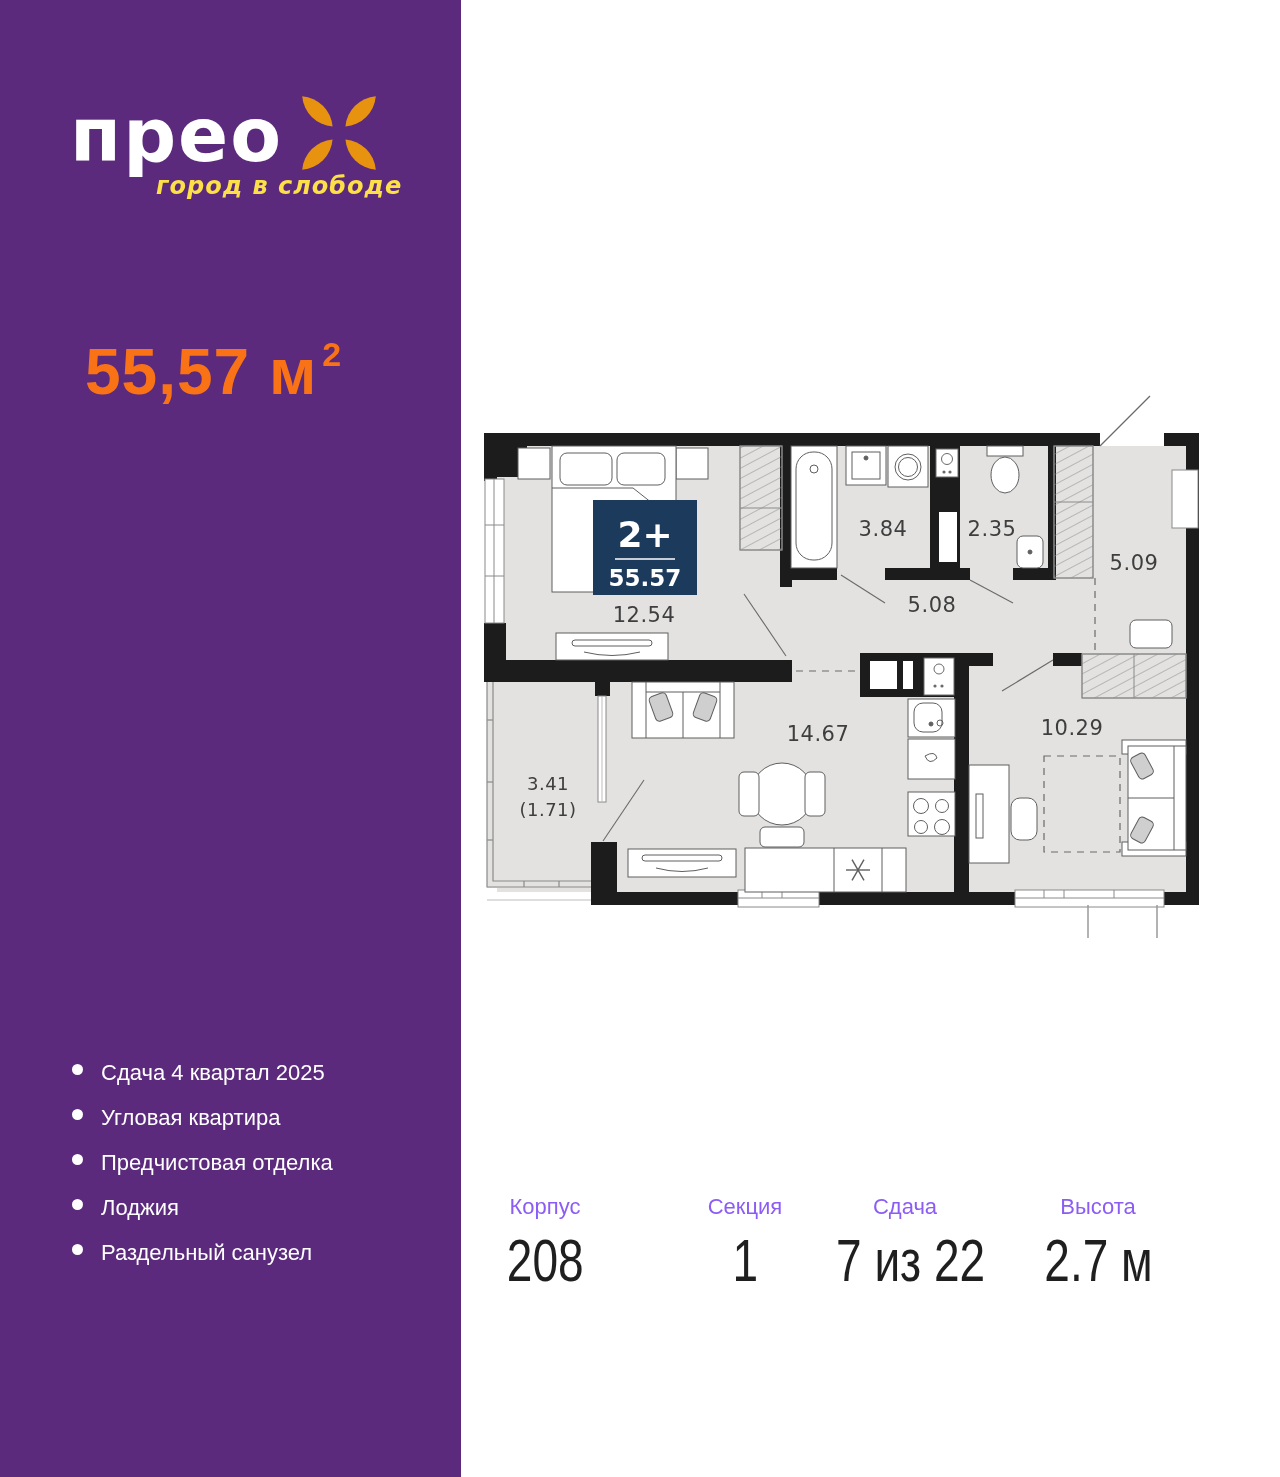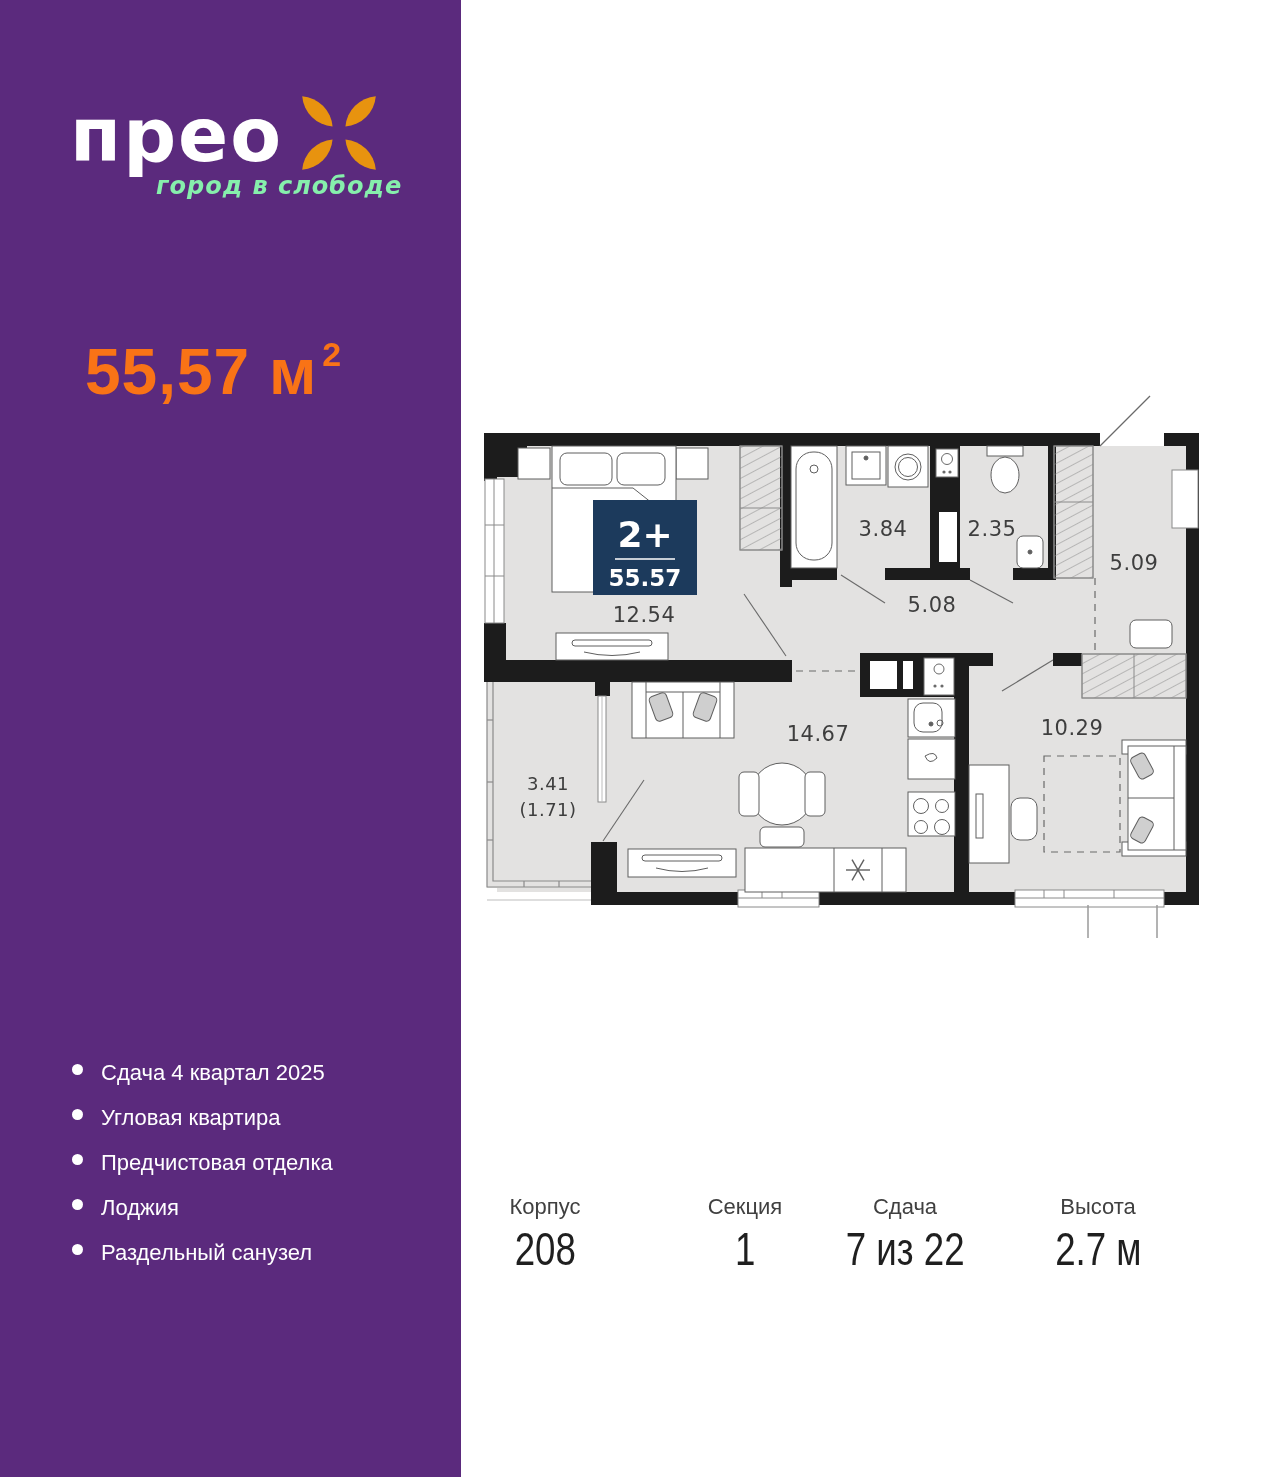--- a/index.html
+++ b/index.html
@@ -11,21 +11,21 @@
     position:absolute;left:0;top:0;width:461px;height:1477px;
     background:#5B2A7D;
   }
   .logo-row{position:absolute;left:70px;top:98px;display:flex;align-items:center;}
   .logo-text{
     color:#ffffff;font-family:"DejaVu Sans",sans-serif;font-weight:bold;
     font-size:74px;line-height:1;letter-spacing:2px;
   }
   .logo-flower{width:80px;height:80px;margin-left:16px;margin-top:-6px;}
   .tagline{
-    position:absolute;left:156px;top:172px;color:#86efac;
+    position:absolute;left:156px;top:172px;color:#fde047;
     font-family:"DejaVu Sans",sans-serif;font-style:italic;font-weight:600;
     font-size:24px;letter-spacing:1px;
   }
   .area-heading{
     position:absolute;left:70px;top:340px;color:#f97316;
     font-family:Liberation Sans, sans-serif;font-weight:bold;font-size:64px;
     line-height:1;letter-spacing:1px;margin-left:15px;
   }
   .area-heading sup{font-size:34px;position:relative;top:-6px;margin-left:5px;}
   .flat-type{
@@ -37,23 +37,23 @@
   .features li{
     position:relative;height:45px;color:#ffffff;font-size:22px;
     padding-left:29px;display:flex;align-items:flex-start;
   }
   .features li .dot{
     position:absolute;left:0;top:4px;width:11px;height:11px;border-radius:50%;
     background:#ffffff;
   }
   .plan-wrap{position:absolute;left:484px;top:390px;width:715px;height:575px;}
   .summary-col{position:absolute;top:1194px;text-align:center;color:#1f1f1f;}
-  .summary-col .label{font-size:22px;color:#404040;}
+  .summary-col .label{font-size:22px;color:#8b5cf6;}
   .summary-col .value{
-    font-size:47px;margin-top:1px;white-space:nowrap;
+    font-size:59px;margin-top:7px;white-space:nowrap;
   }
   .summary-col .value span{display:inline-block;transform:scaleX(0.78);transform-origin:center;}
   svg text{font-family:"DejaVu Sans",sans-serif;}
   .room-label{fill:#3e3e3e;font-size:21px;letter-spacing:0.5px;}
   .room-label-small{fill:#3e3e3e;font-size:18px;letter-spacing:0.5px;}
   .badge-big{fill:#ffffff;font-size:36px;font-weight:bold;}
   .badge-small{fill:#ffffff;font-size:23px;font-weight:bold;}
 </style>
 </head>
 <body>

